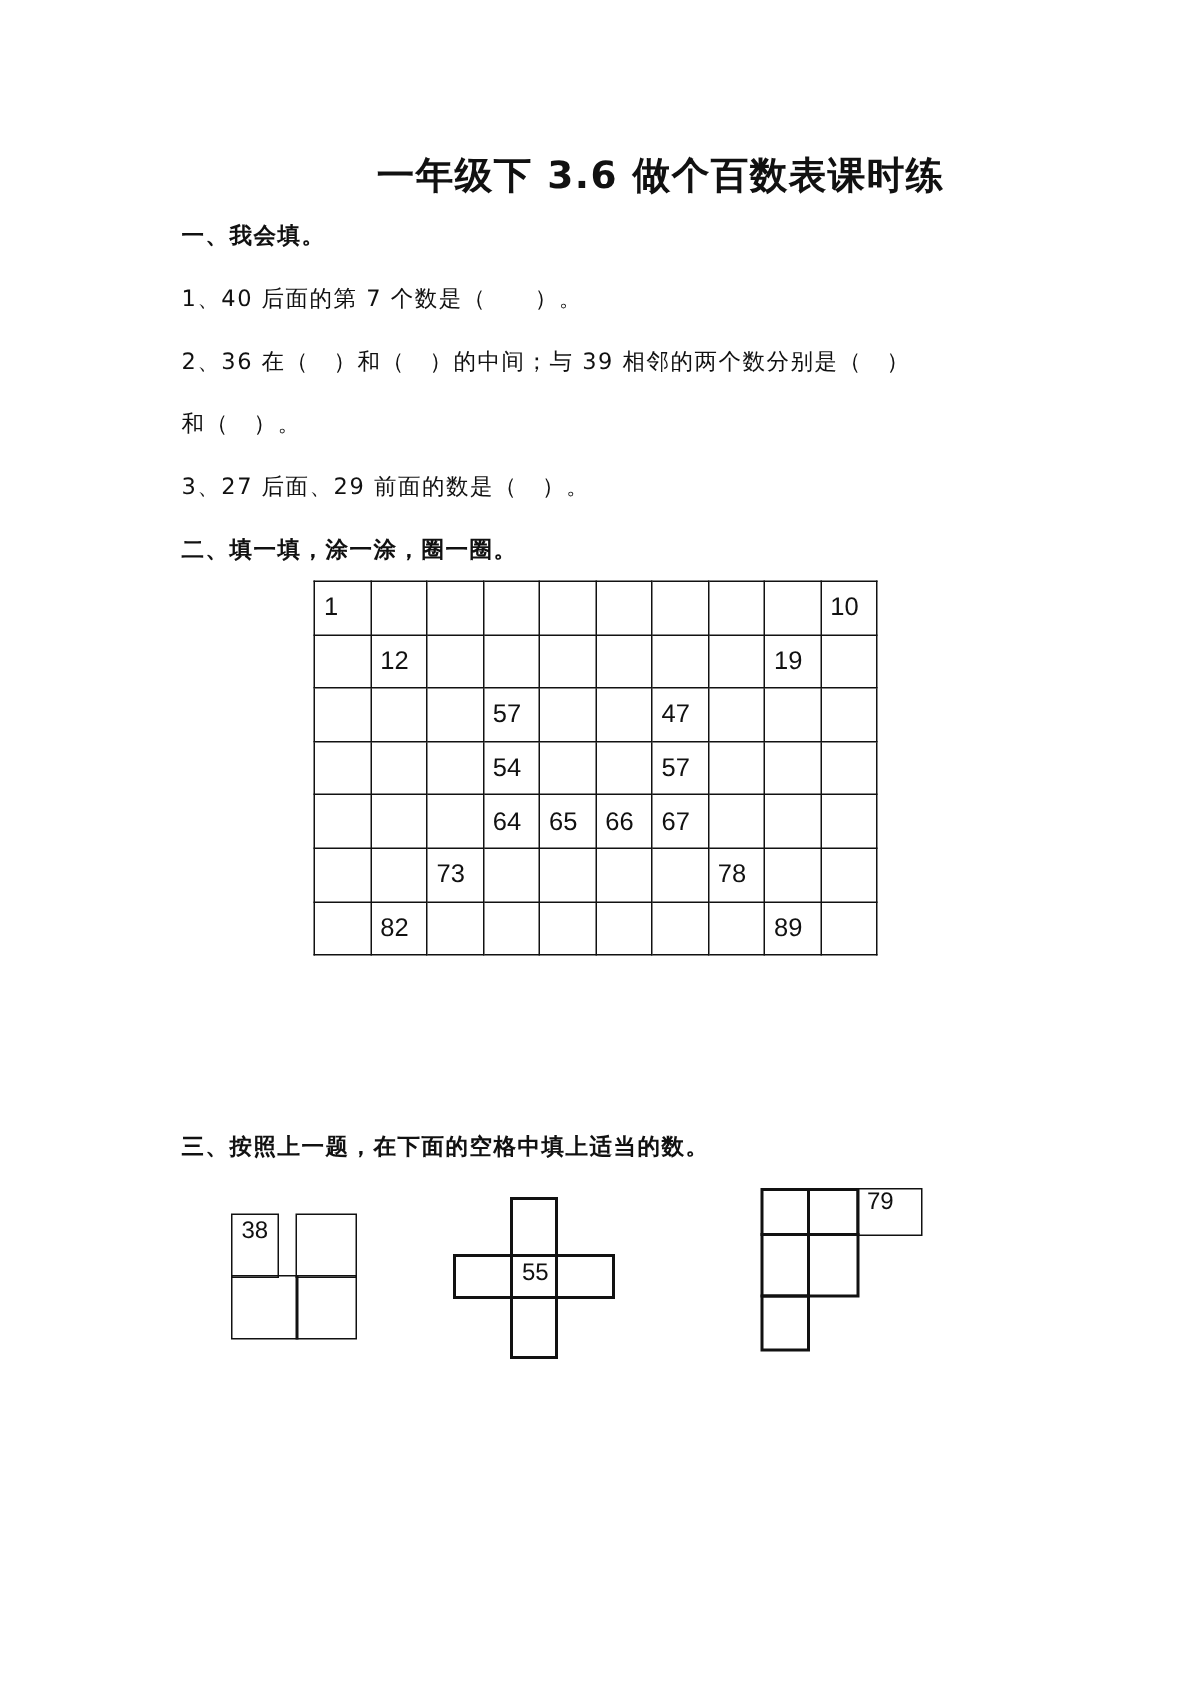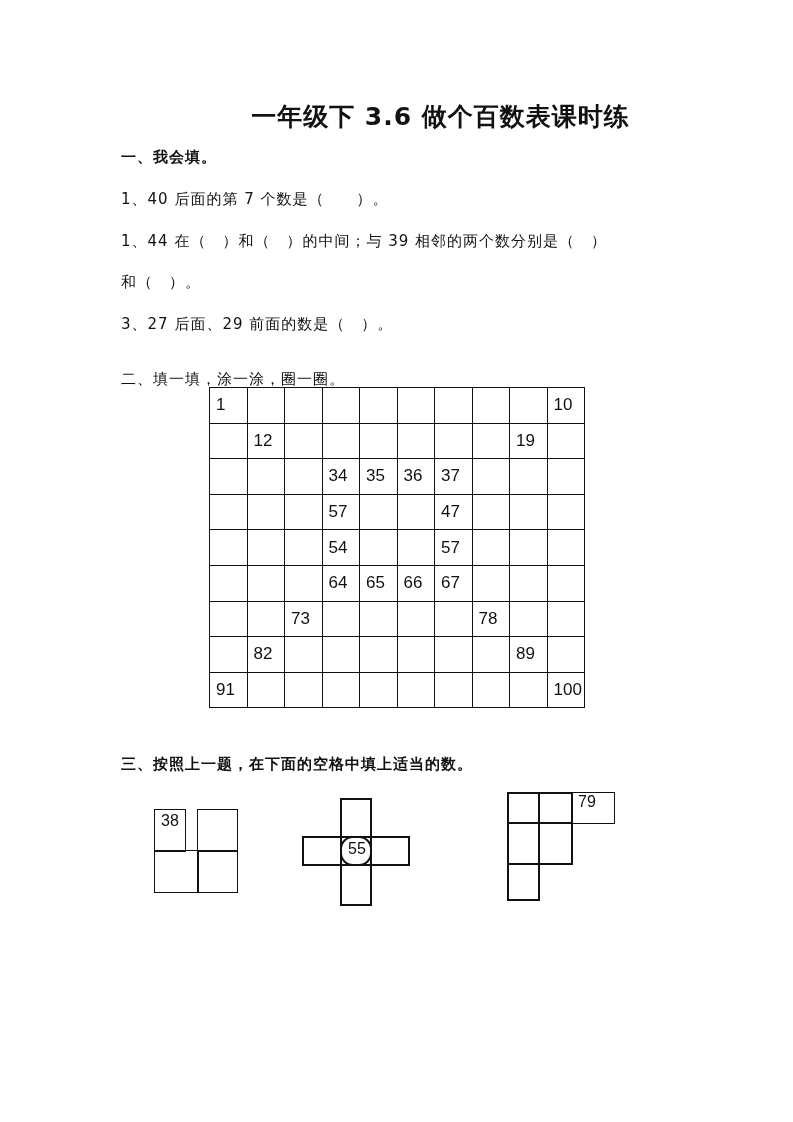--- a/index.html
+++ b/index.html
@@ -16,25 +16,25 @@
        font-family:"Liberation Sans",sans-serif;font-size:16px;padding:2px 0 0 6px;}
   .thick{border-width:2.5px;}
 </style>
 </head>
 <body>
 
 <div class="abs title">一年级下 3.6 做个百数表课时练</div>
 
 <div class="abs line" style="top:148px;font-weight:bold;">一、我会填。</div>
 <div class="abs line" style="top:190px;">1、40 后面的第 7 个数是（　　）。</div>
-<div class="abs line" style="top:232px;">1、44 在（　）和（　）的中间；与 39 相邻的两个数分别是（　）</div>
+<div class="abs line" style="top:232px;">2、36 在（　）和（　）的中间；与 39 相邻的两个数分别是（　）</div>
 <div class="abs line" style="top:273px;">和（　）。</div>
 <div class="abs line" style="top:315px;">3、27 后面、29 前面的数是（　）。</div>
 
-<div class="abs line" style="top:370px;font-weight:normal;">二、填一填，涂一涂，圈一圈。</div>
+<div class="abs line" style="top:357px;font-weight:bold;">二、填一填，涂一涂，圈一圈。</div>
 
 <table class="grid">
   <tbody id="grid-body">
       <tr>
         <td>1</td>
         <td></td>
         <td></td>
         <td></td>
         <td></td>
         <td></td>
@@ -46,32 +46,20 @@
       <tr>
         <td></td>
         <td>12</td>
         <td></td>
         <td></td>
         <td></td>
         <td></td>
         <td></td>
         <td></td>
         <td>19</td>
-        <td></td>
-      </tr>
-      <tr>
-        <td></td>
-        <td></td>
-        <td></td>
-        <td>34</td>
-        <td>35</td>
-        <td>36</td>
-        <td>37</td>
-        <td></td>
-        <td></td>
         <td></td>
       </tr>
       <tr>
         <td></td>
         <td></td>
         <td></td>
         <td>57</td>
         <td></td>
         <td></td>
         <td>47</td>
@@ -120,45 +108,33 @@
         <td>82</td>
         <td></td>
         <td></td>
         <td></td>
         <td></td>
         <td></td>
         <td></td>
         <td>89</td>
         <td></td>
       </tr>
-      <tr>
-        <td>91</td>
-        <td></td>
-        <td></td>
-        <td></td>
-        <td></td>
-        <td></td>
-        <td></td>
-        <td></td>
-        <td></td>
-        <td>100</td>
-      </tr>
     </tbody>
 </table>
 
 <div class="abs line" style="top:755px;font-weight:bold;">三、按照上一题，在下面的空格中填上适当的数。</div>
 
 <div class="box" style="left:154px;top:809px;width:32px;height:43px;">38</div>
 <div class="box" style="left:197px;top:809px;width:41px;height:43px;"></div>
 <div class="box" style="left:154px;top:850px;width:45px;height:43px;"></div>
 <div class="box" style="left:197px;top:850px;width:41px;height:43px;"></div>
 
 <div class="box thick" style="left:340px;top:798px;width:32px;height:40px;"></div>
 <div class="box thick" style="left:302px;top:836px;width:40px;height:30px;"></div>
-<div class="box thick" style="left:340px;top:836px;width:32px;height:30px;padding-top:2px;border-radius:13px;">55</div>
+<div class="box thick" style="left:340px;top:836px;width:32px;height:30px;padding-top:2px;">55</div>
 <div class="box thick" style="left:370px;top:836px;width:40px;height:30px;"></div>
 <div class="box thick" style="left:340px;top:864px;width:32px;height:42px;"></div>
 
 <div class="box thick" style="left:507px;top:792px;width:33px;height:32px;"></div>
 <div class="box thick" style="left:538px;top:792px;width:35px;height:32px;"></div>
 <div class="box" style="left:571px;top:792px;width:44px;height:32px;padding-top:0;">79</div>
 <div class="box thick" style="left:507px;top:822px;width:33px;height:43px;"></div>
 <div class="box thick" style="left:538px;top:822px;width:35px;height:43px;"></div>
 <div class="box thick" style="left:507px;top:863px;width:33px;height:38px;"></div>
 

